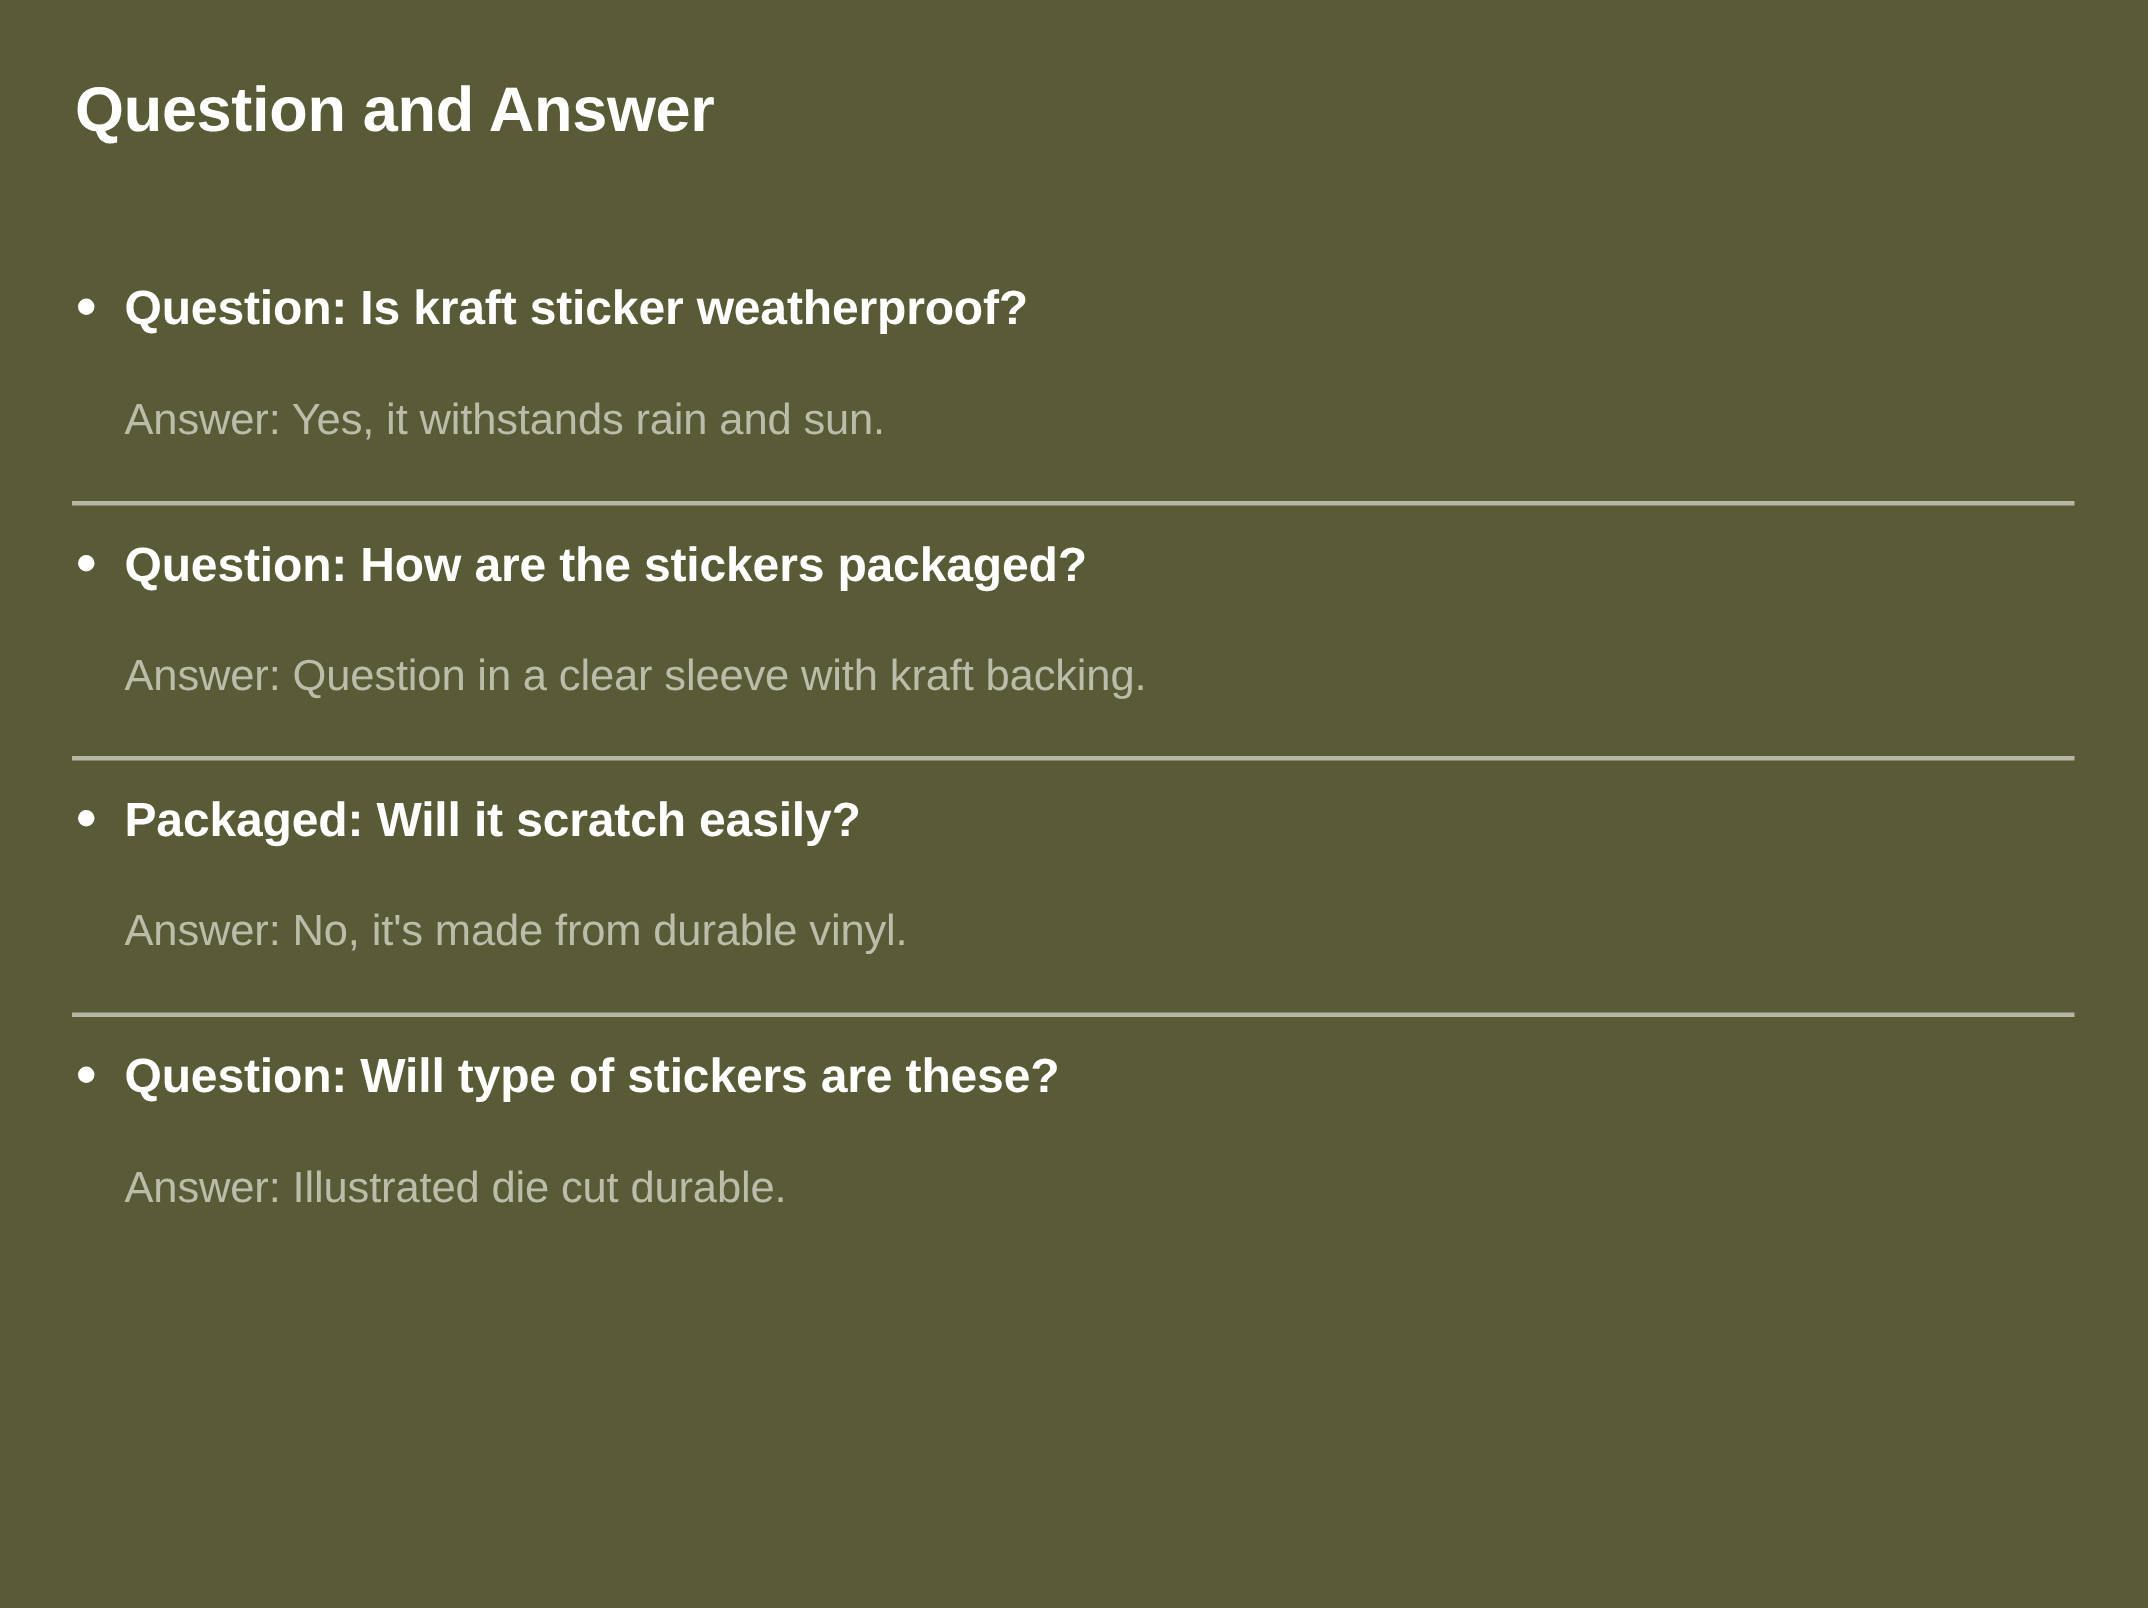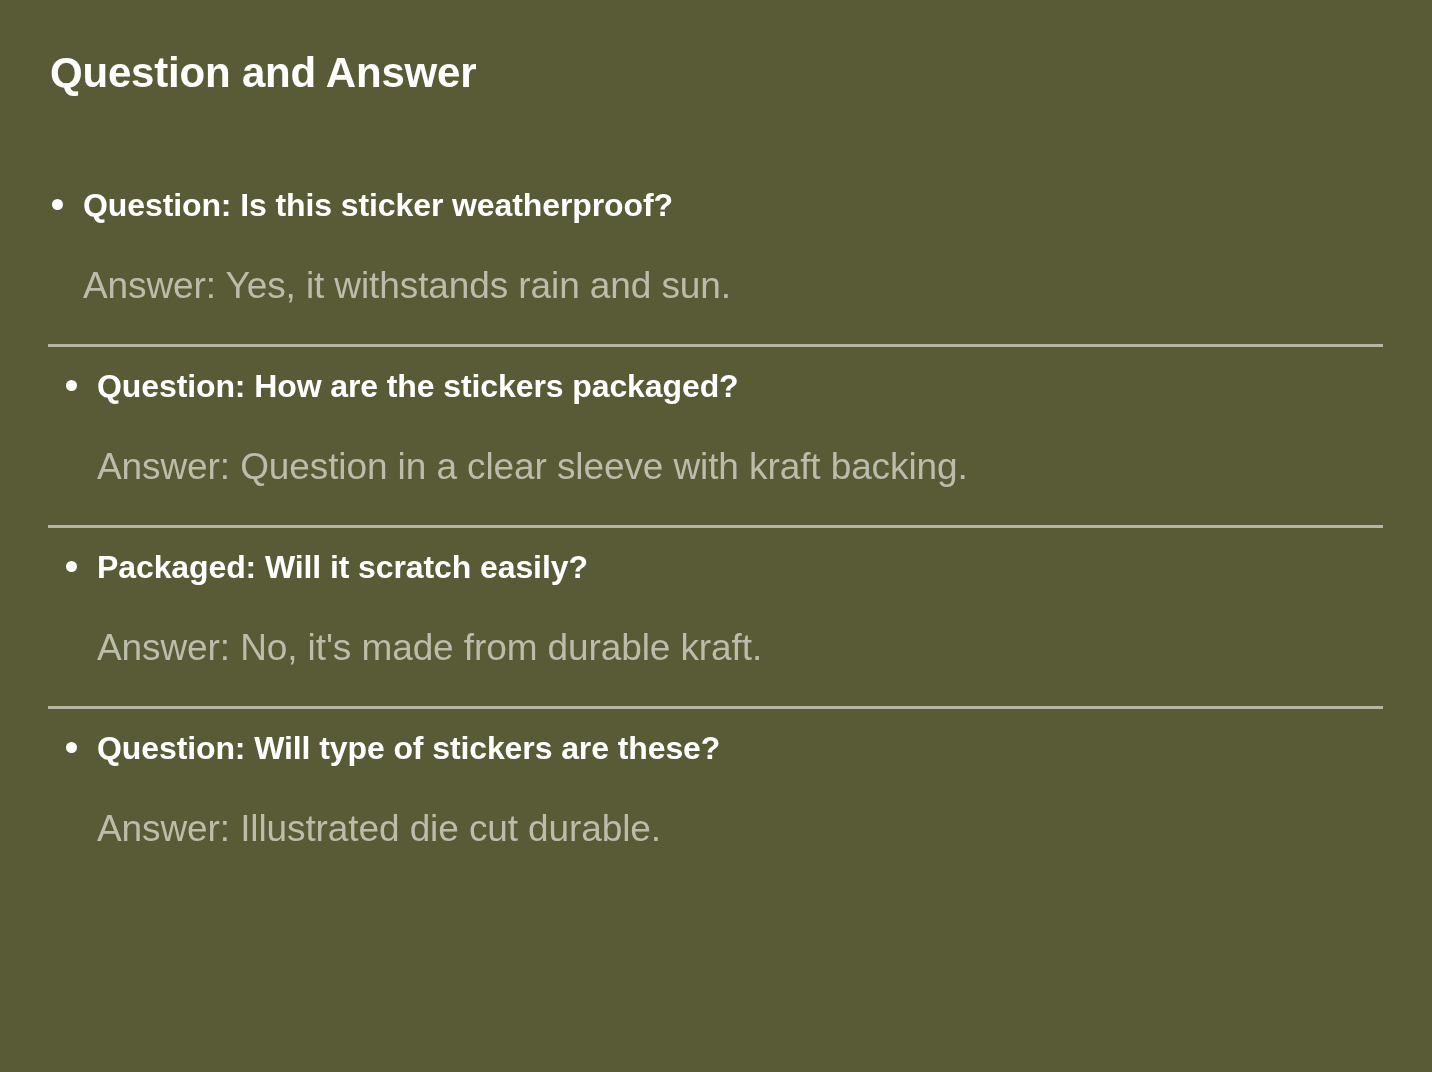--- a/index.html
+++ b/index.html
@@ -76,31 +76,30 @@
     font-size: 32px;
     font-weight: bold;
     line-height: 1.28;
     color: #FFFFFF;
     letter-spacing: -0.1px;
   }
 
   .faq-answer {
     margin: 0;
     padding-top: 36px;
-    font-size: 37px;
+    font-size: 29px;
     font-weight: normal;
     line-height: 1.3;
     color: #BCBCAB;
     letter-spacing: -0.1px;
   }
 
   
   .faq-item + .faq-item {
     border-top: none;
-    padding-left: 14px;
   }
   .faq-divider {
     position: absolute;
     left: 48px;
     width: 1335px;
     height: 3px;
     background: #B6B6A4;
     top: 0;
   }
 </style>
@@ -109,40 +108,40 @@
 
 <div class="faq-panel">
 
   <h1 class="faq-title">Question and Answer</h1>
 
   <ul class="faq-list">
 
     <li class="faq-item">
       <div class="faq-item-inner">
         <span class="faq-bullet"></span>
-        <p class="faq-question">Question: Is this sticker weatherproof?</p>
+        <p class="faq-question">Question: Is kraft sticker weatherproof?</p>
         <p class="faq-answer">Answer: Yes, it withstands rain and sun.</p>
       </div>
     </li>
 
     <li class="faq-item">
       <span class="faq-divider"></span>
       <div class="faq-item-inner">
         <span class="faq-bullet"></span>
         <p class="faq-question">Question: How are the stickers packaged?</p>
         <p class="faq-answer">Answer: Question in a clear sleeve with kraft backing.</p>
       </div>
     </li>
 
     <li class="faq-item">
       <span class="faq-divider"></span>
       <div class="faq-item-inner">
         <span class="faq-bullet"></span>
         <p class="faq-question">Packaged: Will it scratch easily?</p>
-        <p class="faq-answer">Answer: No, it's made from durable kraft.</p>
+        <p class="faq-answer">Answer: No, it's made from durable vinyl.</p>
       </div>
     </li>
 
     <li class="faq-item">
       <span class="faq-divider"></span>
       <div class="faq-item-inner">
         <span class="faq-bullet"></span>
         <p class="faq-question">Question: Will type of stickers are these?</p>
         <p class="faq-answer">Answer: Illustrated die cut durable.</p>
       </div>

